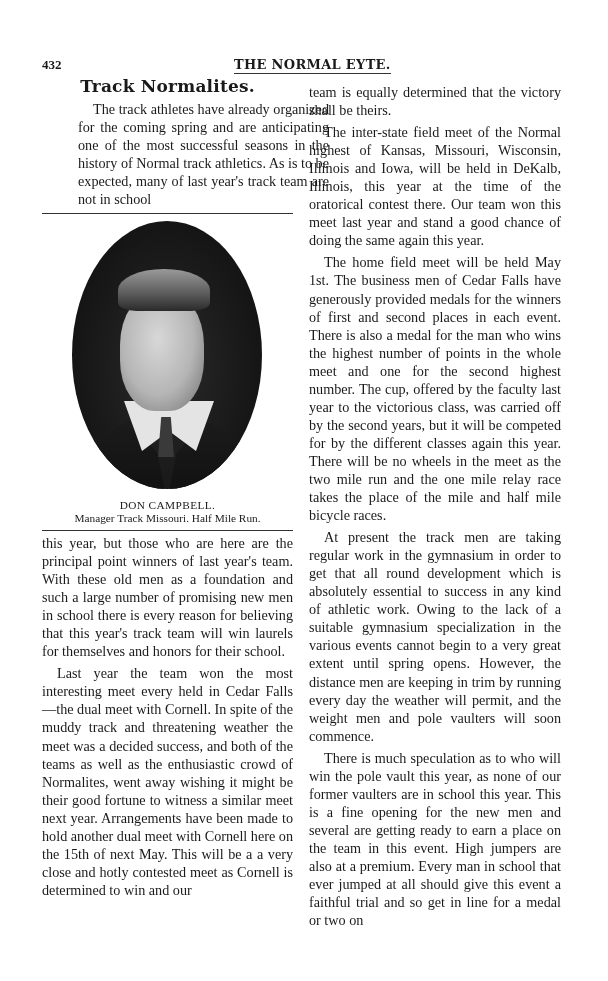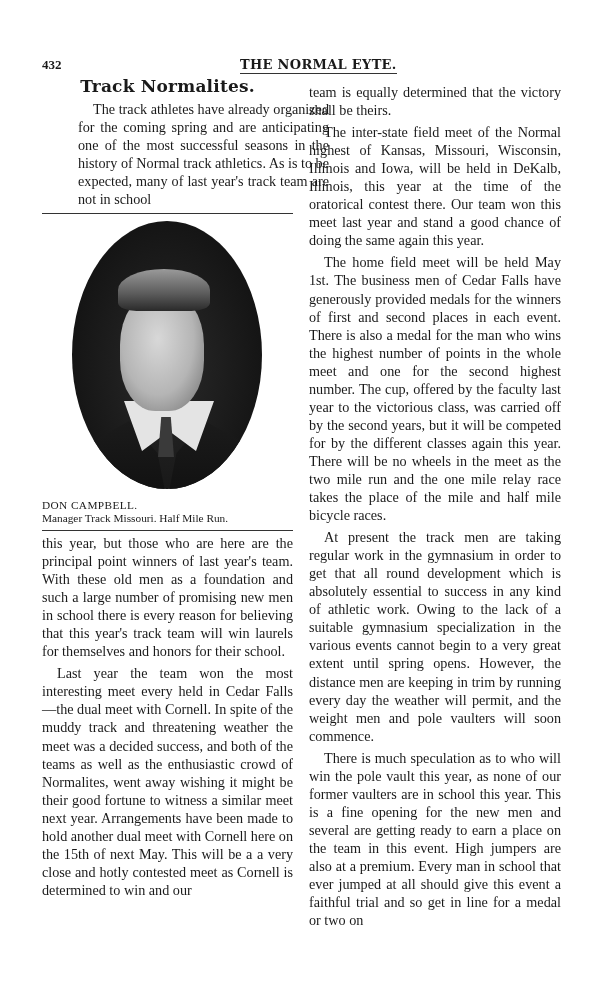--- a/index.html
+++ b/index.html
@@ -2,21 +2,21 @@
 <html><head>
 <meta charset="utf-8">
 <style>
   html, body { margin: 0; padding: 0; }
   body {
     width: 608px; height: 981px; background: #ffffff; position: relative; overflow: hidden;
     font-family: "Liberation Serif", "DejaVu Serif", serif; color: #1a1a1a;
   }
   .page-number { position: absolute; left: 42px; top: 57px; font-size: 13px; font-weight: bold; }
   .running-head {
-    position: absolute; left: 240px; top: 57px; font-size: 13px; font-weight: bold;
+    position: absolute; left: 234px; top: 57px; font-size: 13px; font-weight: bold;
     font-family: "DejaVu Serif", serif; letter-spacing: 0.3px; border-bottom: 1px solid #333; padding-bottom: 1px;
   }
   .col { position: absolute; font-size: 14.2px; line-height: 18.05px; text-align: justify; }
   .col-left { left: 42px; width: 251px; }
   .col-right { left: 309px; width: 252px; top: 83px; }
   .title {
     position: absolute; left: 42px; width: 251px; top: 76px; text-align: center;
     font-size: 17px; font-weight: bold; font-family: "DejaVu Serif", serif; letter-spacing: 0.2px;
   }
   .left-top { top: 100px; margin-left: 36px; }
@@ -43,21 +43,21 @@
   .collar {
     position: absolute; left: 52px; top: 180px; width: 90px; height: 50px;
     background: #e4e4e4; clip-path: polygon(0 0, 100% 0, 80% 100%, 50% 60%, 20% 100%);
   }
   .tie { position: absolute; left: 86px; top: 196px; width: 16px; height: 40px; background: #3a3a3a; clip-path: polygon(20% 0, 80% 0, 100% 100%, 0 100%); }
   .coat {
     position: absolute; left: 0; top: 200px; width: 190px; height: 80px;
     background: linear-gradient(180deg, #1b1b1b 0%, #101010 100%);
     clip-path: polygon(0 40%, 30% 0, 45% 40%, 50% 100%, 55% 40%, 70% 0, 100% 40%, 100% 100%, 0 100%);
   }
-  .caption { position: absolute; left: 42px; width: 251px; text-align: left; font-size: 11.3px; line-height: 13px; }
+  .caption { position: absolute; left: 42px; width: 251px; text-align: center; font-size: 11.3px; line-height: 13px; }
   .caption-name { top: 499px; letter-spacing: 0.4px; }
   .caption-role { top: 512px; }
 </style>
 </head>
 <body>
 
 <div class="page-number">432</div>
 <div class="running-head">THE NORMAL EYTE.</div>
 
 <div class="title">Track Normalites.</div>

